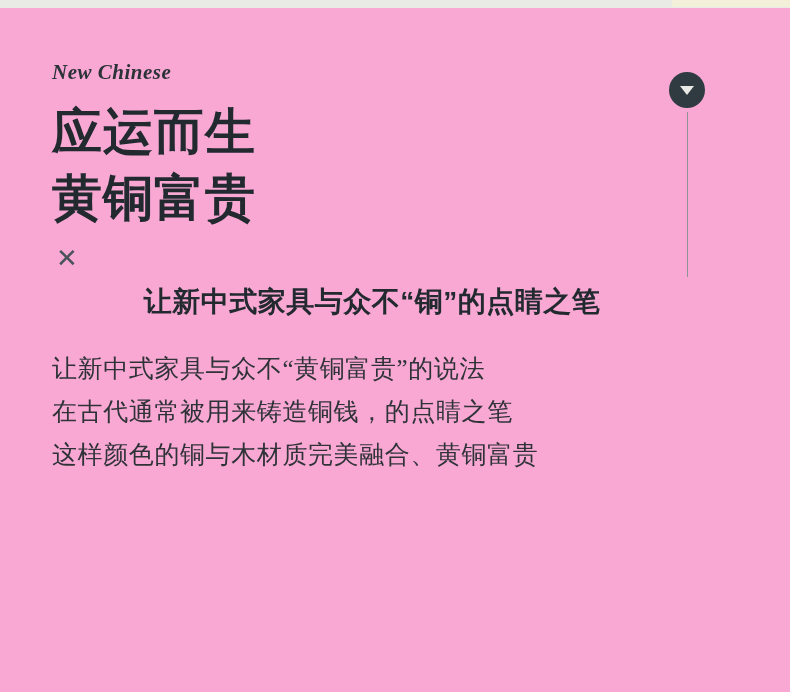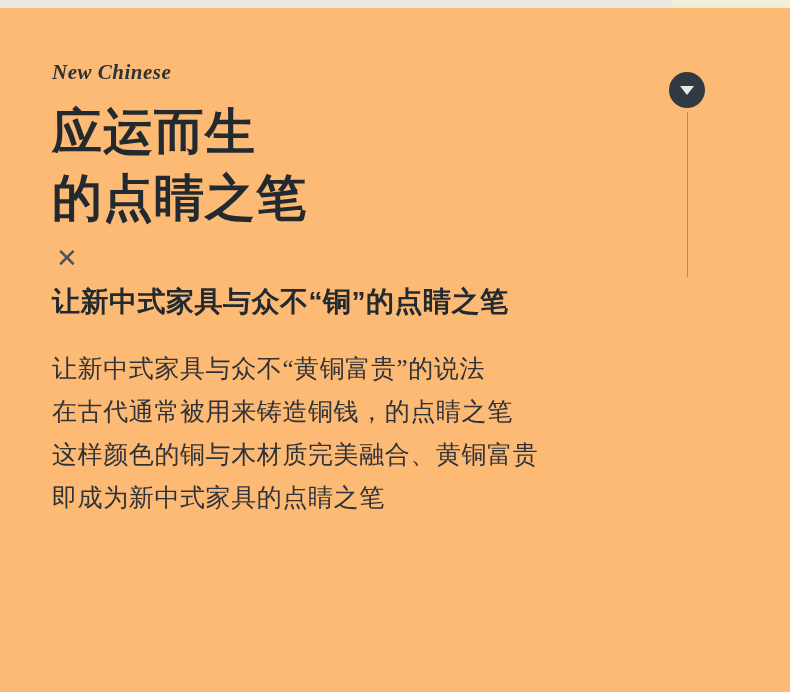--- a/index.html
+++ b/index.html
@@ -12,21 +12,21 @@
     background: #e9e9e6;
     font-family: "Liberation Serif", serif;
     overflow: hidden;
     position: relative;
   }
 
   #page {
     position: relative;
     width: 790px;
     height: 692px;
-    background: #fdba74;
+    background: #f9a8d4;
     box-sizing: border-box;
   }
 
   
   .top-stripe {
     position: absolute;
     top: 0;
     left: 0;
     width: 790px;
     height: 8px;
@@ -83,20 +83,21 @@
   }
 
   .subhead {
     font-family: "Liberation Sans", sans-serif;
     font-weight: 700;
     font-size: 28px;
     letter-spacing: 0.5px;
     color: #222a30;
     margin: 0 0 26px 0;
     white-space: nowrap;
+    text-align: center;
   }
 
   .body-copy {
     font-family: "Liberation Serif", serif;
     font-size: 25px;
     line-height: 1.72;
     color: #2f3338;
     letter-spacing: 0.6px;
   }
   .body-copy .bline {
@@ -149,32 +150,31 @@
   <div class="top-stripe">
     <div class="top-stripe-accent"></div>
   </div>
 
   <div class="content">
 
     <div class="eyebrow">New Chinese</div>
 
     <h1 class="headline">
       <span class="line">应运而生</span>
-      <span class="line">的点睛之笔</span>
+      <span class="line">黄铜富贵</span>
     </h1>
 
     <div class="cross-mark">✕</div>
 
     <div class="subhead">让新中式家具与众不“铜”的点睛之笔</div>
 
     <div class="body-copy">
       <span class="bline">让新中式家具与众不“黄铜富贵”的说法</span>
       <span class="bline">在古代通常被用来铸造铜钱，的点睛之笔</span>
       <span class="bline">这样颜色的铜与木材质完美融合、黄铜富贵</span>
-      <span class="bline">即成为新中式家具的点睛之笔</span>
     </div>
 
   </div>
 
   <div class="scroll-marker">
     <div class="scroll-circle">
       <span class="tri"></span>
     </div>
     <div class="scroll-line"></div>
   </div>

